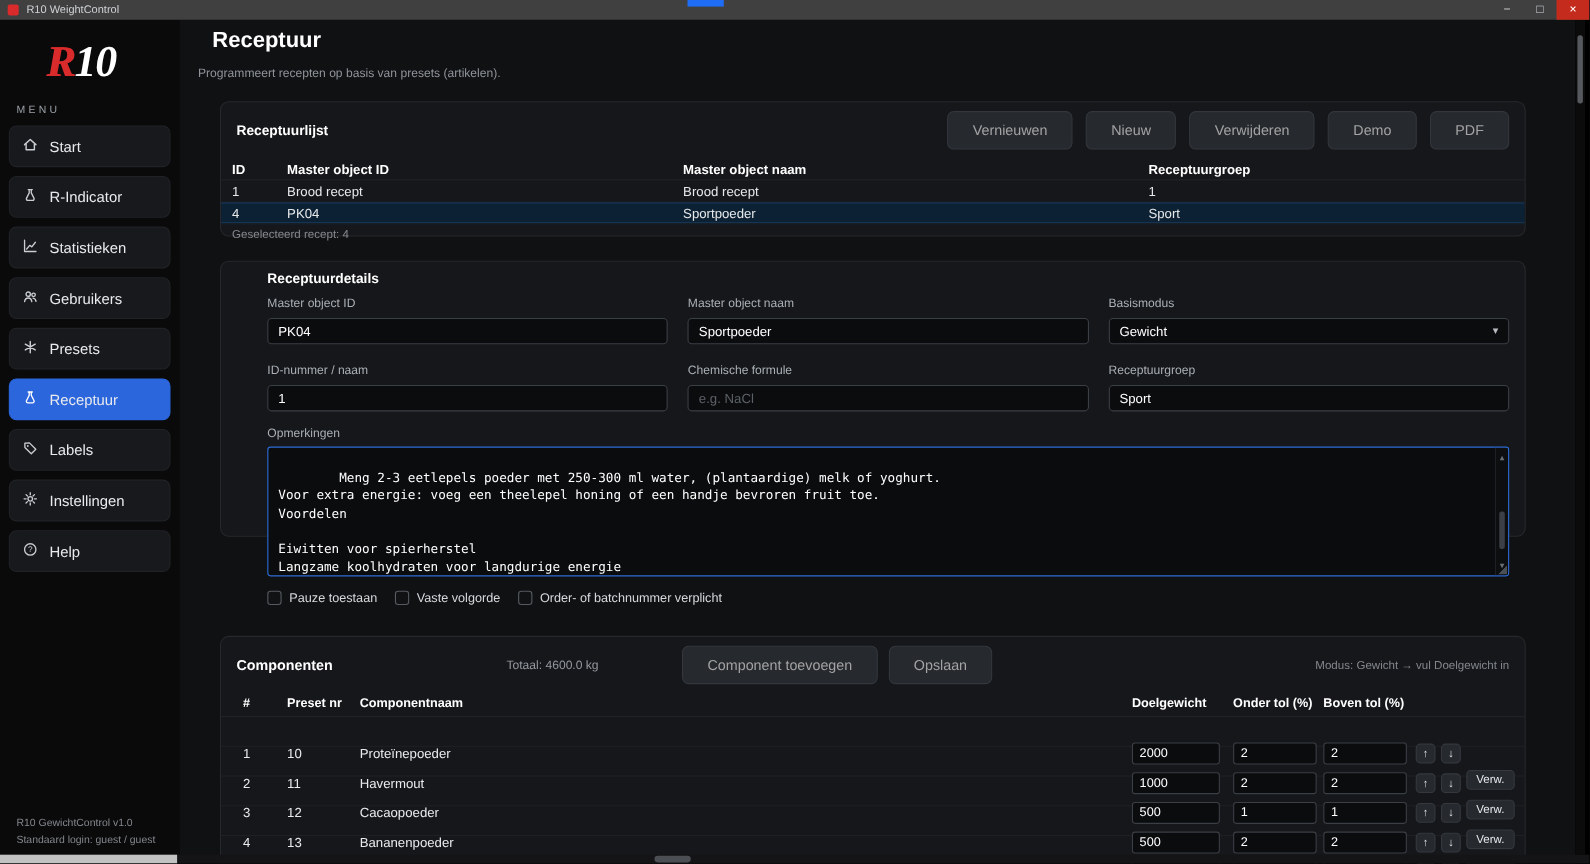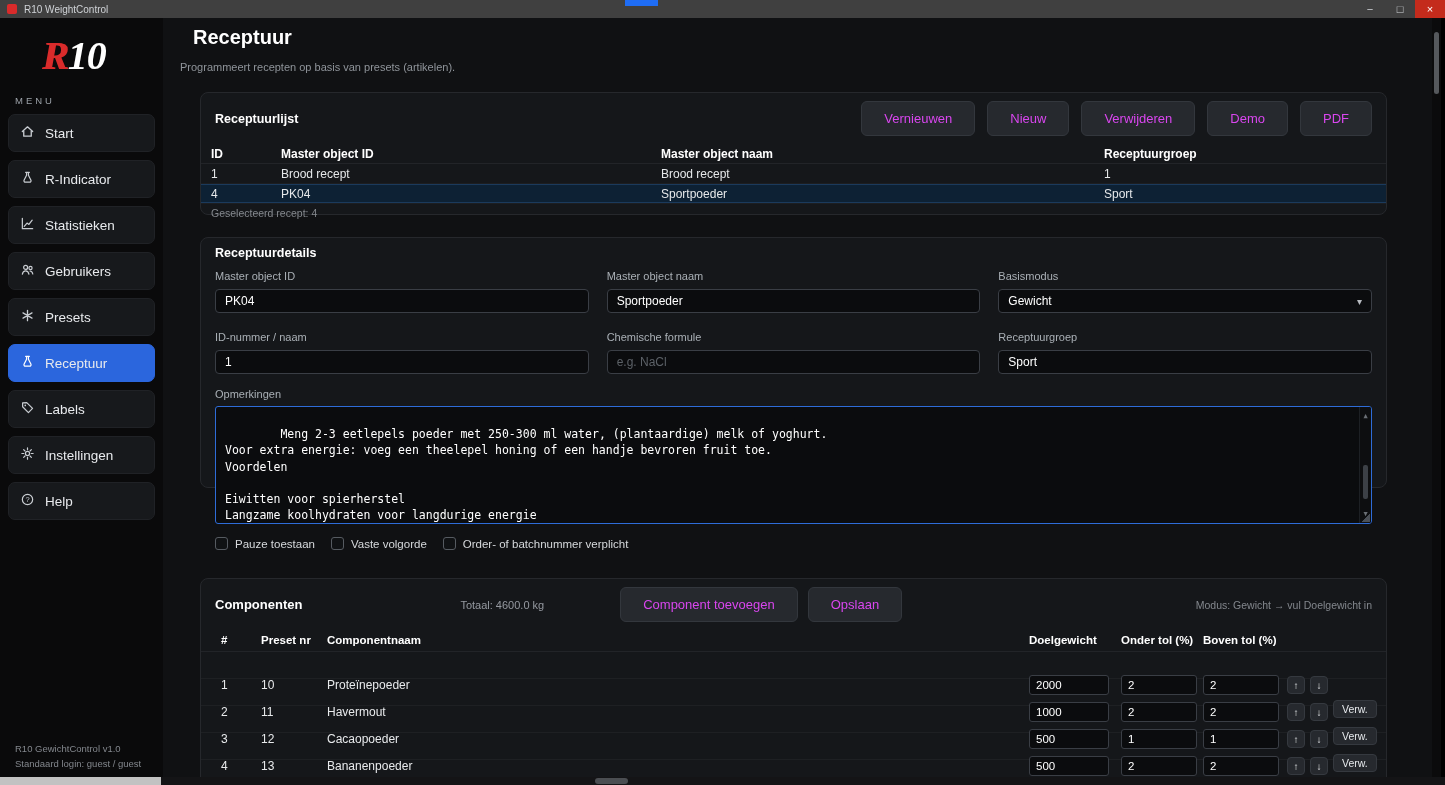--- a/index.html
+++ b/index.html
@@ -26,30 +26,30 @@
   .menu-item svg { flex:0 0 auto; }
   .sidebar-footer { position:absolute; bottom:14px; left:15px; color:#83878d; font-size:9.5px; line-height:1.6; }
 
   
   .main { position:absolute; left:163px; top:18px; width:1269px; height:767px; background:#101113; overflow:hidden; }
   .page-title { position:absolute; left:30px; top:8px; font-size:20px; font-weight:bold; color:#fff; }
   .page-sub { position:absolute; left:17px; top:43px; font-size:11px; color:#8f949a; }
 
   .card { position:absolute; left:37px; width:1187px; background:#15171a; border:1px solid #26282c; border-radius:8px; }
   .card1 { top:74px; height:123px; }
-  .card2 { top:219px; height:251px; }
+  .card2 { top:219px; height:251px;padding-left:28px; }
   .card3 { top:560px; height:232px; }
 
   .card-head { display:flex; align-items:center; padding:8px 14px 4px; }
   .card-title { font-size:12.5px; font-weight:bold; color:#fff; }
   .btn-row { margin-left:auto; display:flex; gap:12px; }
-  .btn { background:#26292e; border:1px solid #33373d; color:#d946ef; border-radius:6px; font-size:13px; padding:9px 22px; min-width:64px; text-align:center; cursor:pointer; font-family:inherit; }
-
-  
-  .t1-header, .t1-row { display:grid; grid-template-columns:50px 360px 423px auto; padding:0 10px; align-items:center; height:20px; font-size:12px;gap:20px; }
+  .btn { background:#26292e; border:1px solid #33373d; color:#a3a3a3; border-radius:6px; font-size:13px; padding:9px 22px; min-width:64px; text-align:center; cursor:pointer; font-family:inherit; }
+
+  
+  .t1-header, .t1-row { display:grid; grid-template-columns:50px 360px 423px auto; padding:0 10px; align-items:center; height:20px; font-size:12px; }
   .t1-header { font-weight:bold; color:#fff; border-bottom:1px solid #222428; margin-top:4px; }
   .t1-row { color:#e6e8ea; border-bottom:1px solid #1c1e21; cursor:pointer; }
   .t1-row.selected { background:#0d2134; box-shadow:inset 0 1px 0 #1b3a5c, inset 0 -1px 0 #1b3a5c; }
   .t1-note { padding:3px 10px; font-size:10.5px; color:#85898e; }
 
   
   .field-grid { display:grid; grid-template-columns:1fr 1fr 1fr; column-gap:18px; row-gap:18px; padding:6px 14px 0; }
   .field label { display:block; font-size:11px; color:#aab0b6; margin-bottom:7px; }
   .input { width:100%; height:24px; background:#0b0c0e; border:1px solid #3a3e45; border-radius:4px; color:#fff; font-size:12px; padding:0 9px; font-family:inherit; }
   .input::placeholder { color:#5c6167; }

